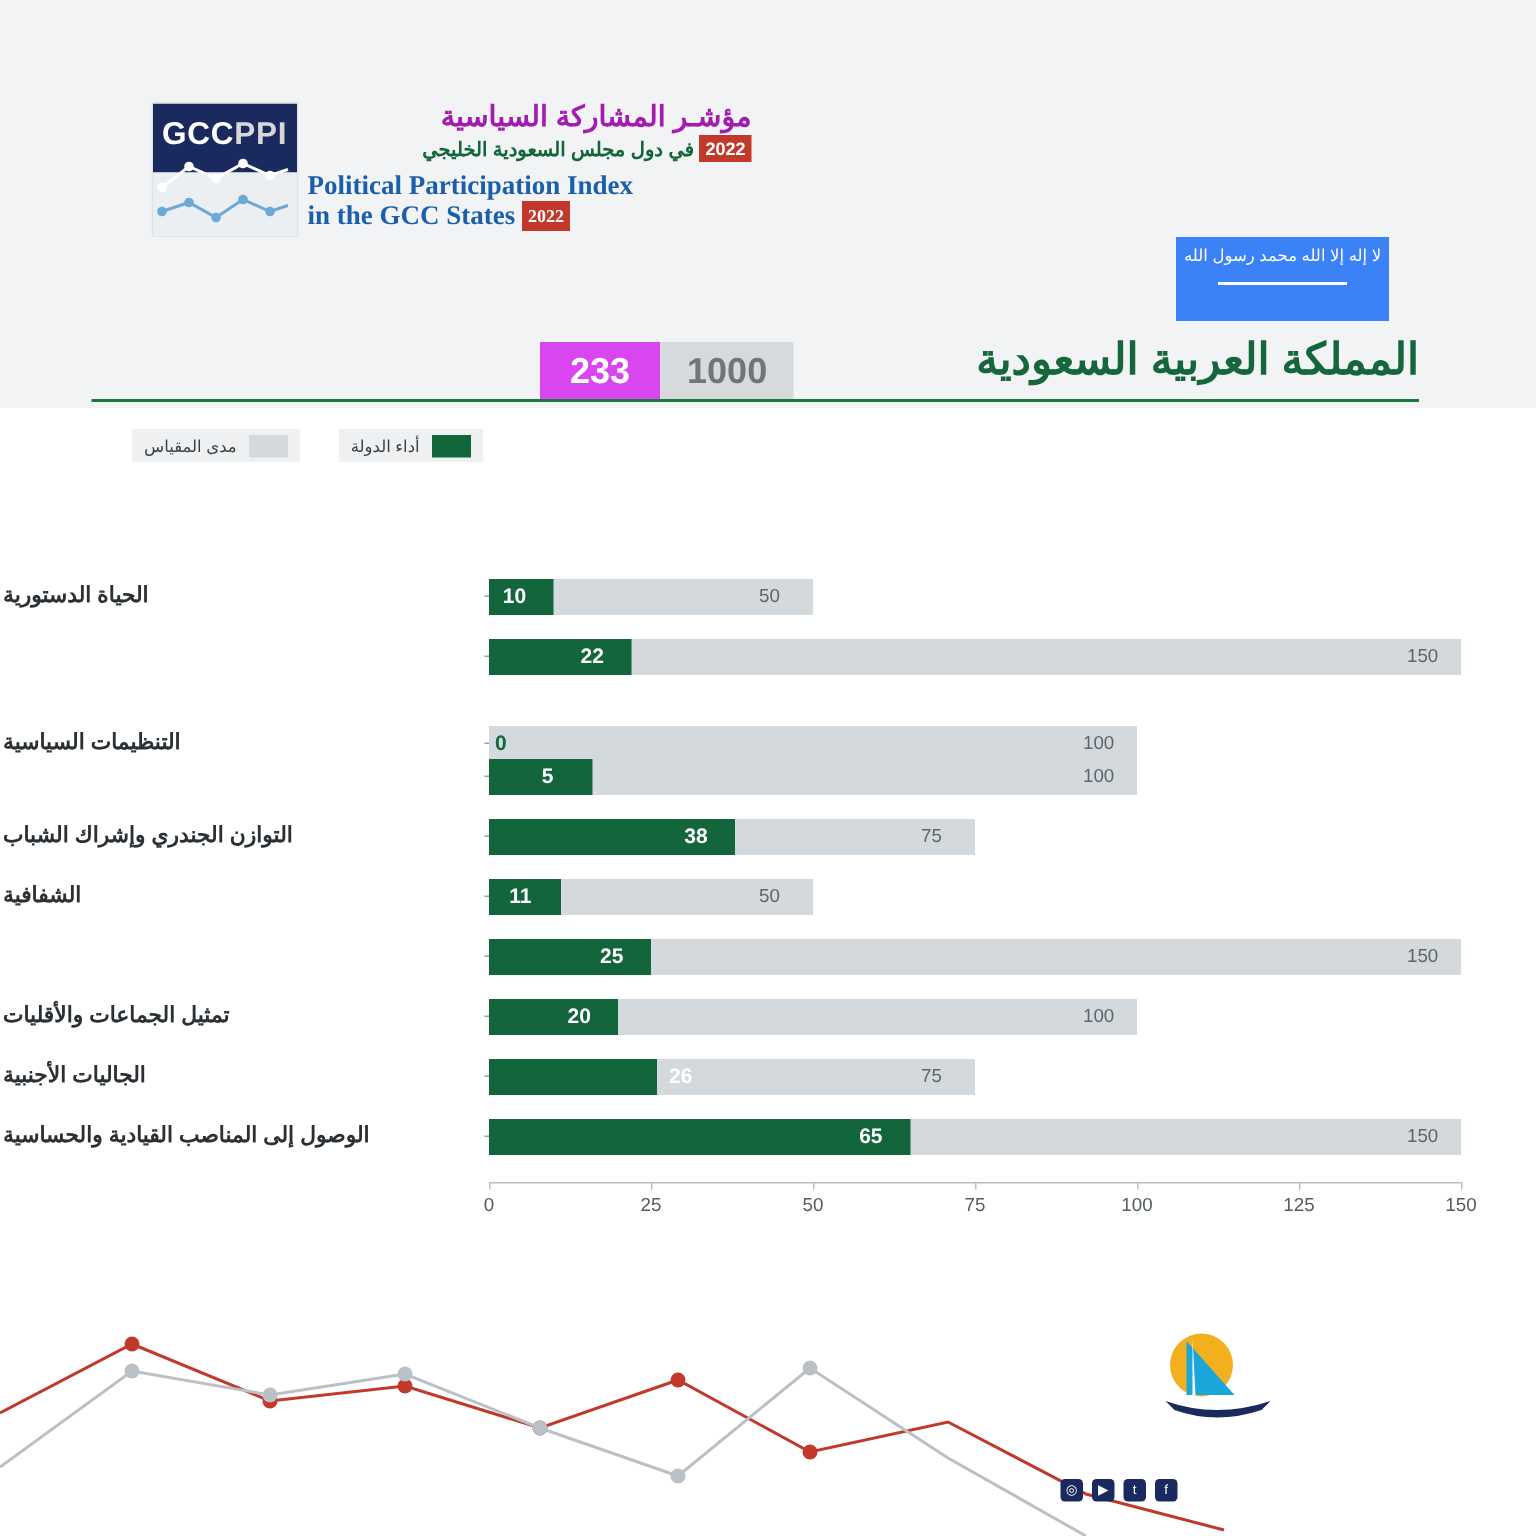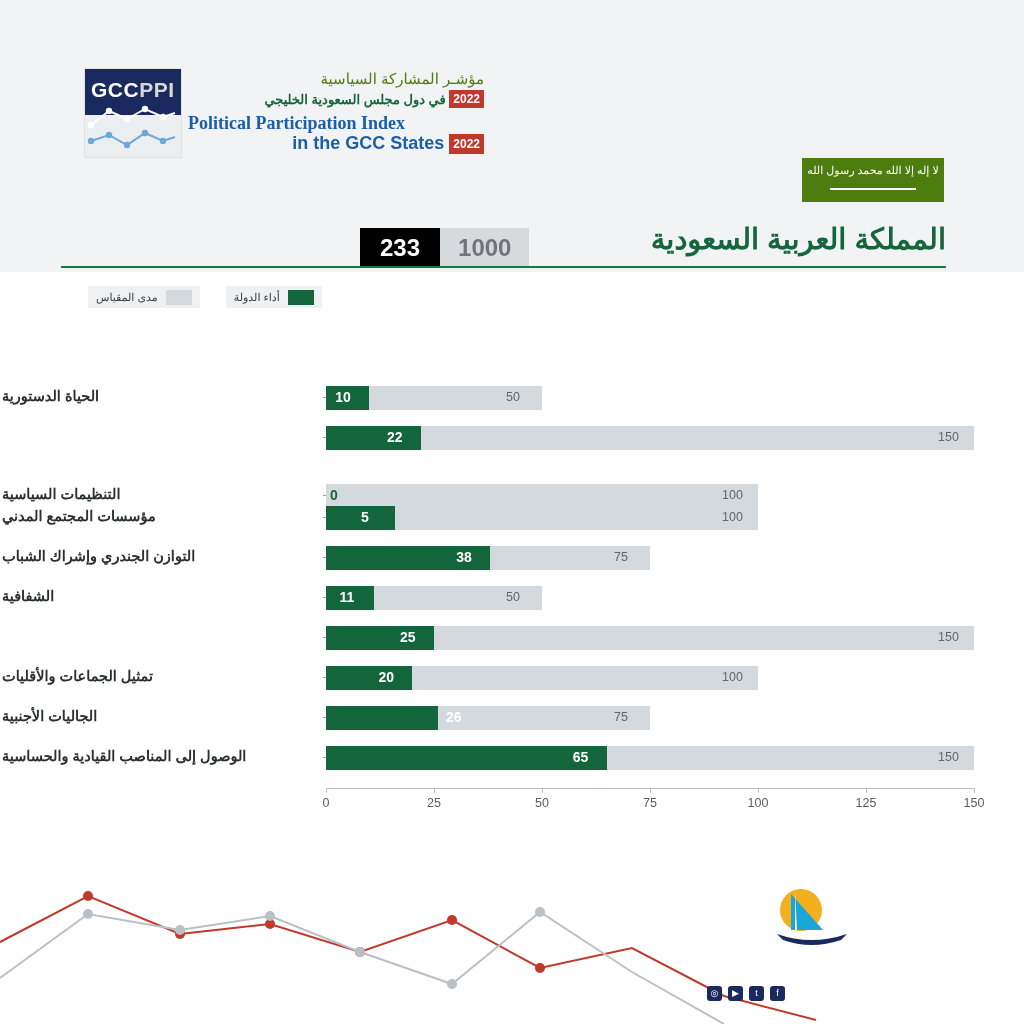--- a/index.html
+++ b/index.html
@@ -18,21 +18,21 @@
   
   #header-band {
     position: absolute;
     left: 0; top: 0;
     width: 1024px; height: 272px;
     background: #f2f3f4;
   }
 
   #logo-block {
     position: absolute;
-    left: 84px; top: 68px;
+    left: 101px; top: 68px;
     width: 400px; height: 90px;
   }
   #logo-mark {
     position: absolute;
     left: 0; top: 0;
     width: 96px; height: 88px;
     background: #ffffff;
     border: 1px solid #e2e2e2;
     overflow: hidden;
   }
@@ -58,23 +58,23 @@
   #logo-mark svg { position: absolute; left: 0; top: 30px; }
 
   #logo-text {
     position: absolute;
     left: 104px; top: 0;
     width: 296px; height: 88px;
     text-align: right;
     direction: rtl;
   }
   .ar-title-1 {
-    color: #4d7c0f;
-    font-size: 15px;
-    font-weight: normal;
+    color: #a21caf;
+    font-size: 19px;
+    font-weight: bold;
     letter-spacing: 1px;
     line-height: 22px;
   }
   .ar-title-2 {
     color: #13653a;
     font-size: 13px;
     font-weight: bold;
     line-height: 18px;
   }
   .yr-badge {
@@ -91,34 +91,34 @@
     font-family: "Liberation Serif", serif;
     font-size: 18px;
     font-weight: bold;
     direction: ltr;
     text-align: left;
     line-height: 20px;
     margin-top: 4px;
   }
   .en-title-2 {
     color: #1b5faa;
-    font-family: Liberation Sans, sans-serif;
+    font-family: Liberation Serif, serif;
     font-size: 18px;
     font-weight: bold;
     direction: ltr;
-    text-align: right;
+    text-align: left;
     line-height: 20px;
   }
 
   
   #flag {
     position: absolute;
-    left: 802px; top: 158px;
-    width: 142px; height: 44px;
-    background: #4d7c0f;
+    left: 784px; top: 158px;
+    width: 142px; height: 56px;
+    background: #3b82f6;
     overflow: hidden;
   }
   #flag .shahada {
     position: absolute;
     left: 0; right: 0; top: 6px;
     text-align: center;
     color: #ffffff;
     font-size: 11px;
     letter-spacing: -1px;
     direction: rtl;
@@ -155,21 +155,21 @@
   }
   #score-total {
     background: #d7dadd;
     color: #6f7579;
     font-size: 24px;
     font-weight: bold;
     padding: 6px 18px 0 18px;
     order: 2;
   }
   #score-value {
-    background: #000000;
+    background: #d946ef;
     color: #ffffff;
     font-size: 24px;
     font-weight: bold;
     padding: 6px 20px 0 20px;
     order: 1;
   }
 
   
   #legend {
     position: absolute;
@@ -419,21 +419,20 @@
       <div class="bar-value" style="left: 387.04px;">22</div>
     </div>
     <div class="row" style="top: 124px;">
       <div class="row-label">التنظيمات السياسية</div>
       <div class="tick-dash"></div>
       <div class="track" style="width: 432px;"></div>
       <div class="track-value" style="left: 722px;">100</div>
       <div class="bar-value outside" style="left: 330px;">0</div>
     </div>
     <div class="row" style="top: 146px;">
-      <div class="row-label">مؤسسات المجتمع المدني</div>
       <div class="tick-dash"></div>
       <div class="track" style="width: 432px;"></div>
       <div class="track-value" style="left: 722px;">100</div>
       <div class="bar" style="width: 69.12px;"></div>
       <div class="bar-value" style="left: 361.12px;">5</div>
     </div>
     <div class="row" style="top: 186px;">
       <div class="row-label">التوازن الجندري وإشراك الشباب</div>
       <div class="tick-dash"></div>
       <div class="track" style="width: 324px;"></div>

